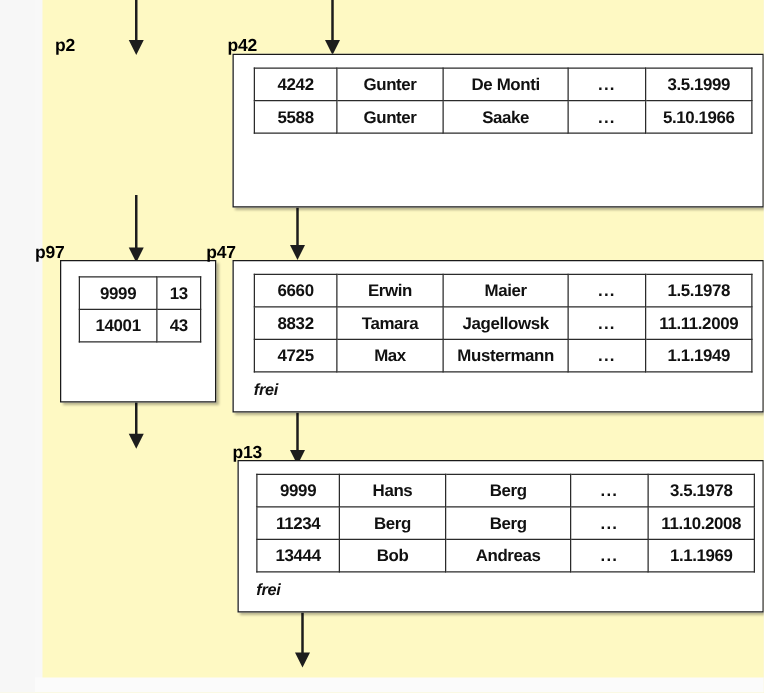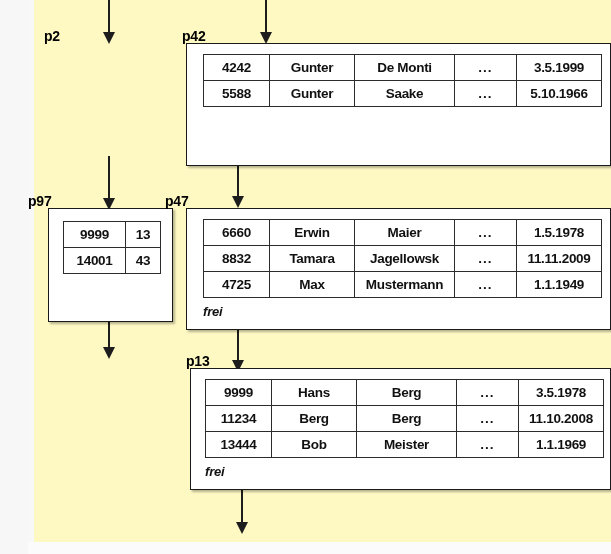--- a/index.html
+++ b/index.html
@@ -241,21 +241,21 @@
         <tr>
           <td>11234</td>
           <td>Berg</td>
           <td>Berg</td>
           <td class="dots">...</td>
           <td>11.10.2008</td>
         </tr>
         <tr>
           <td>13444</td>
           <td>Bob</td>
-          <td>Meister</td>
+          <td>Andreas</td>
           <td class="dots">...</td>
           <td>1.1.1969</td>
         </tr>
       </tbody>
     </table>
     <div class="frei" style="left:14px; top:95px;">frei</div>
   </div>
 
 </div>
 

